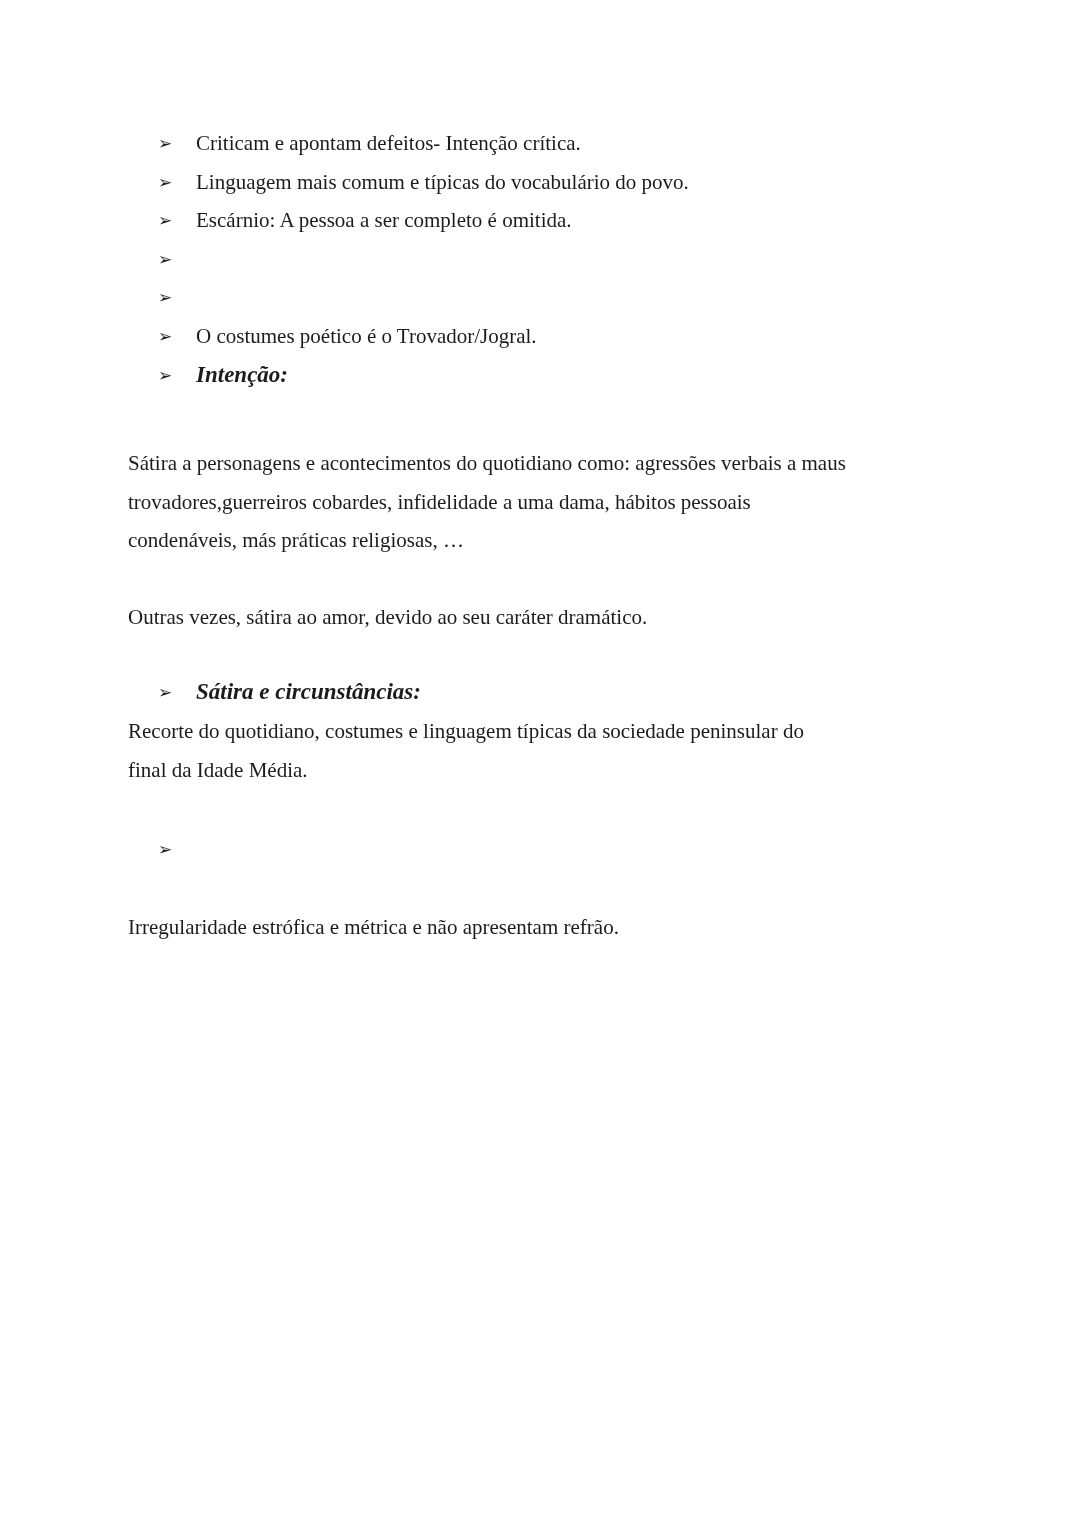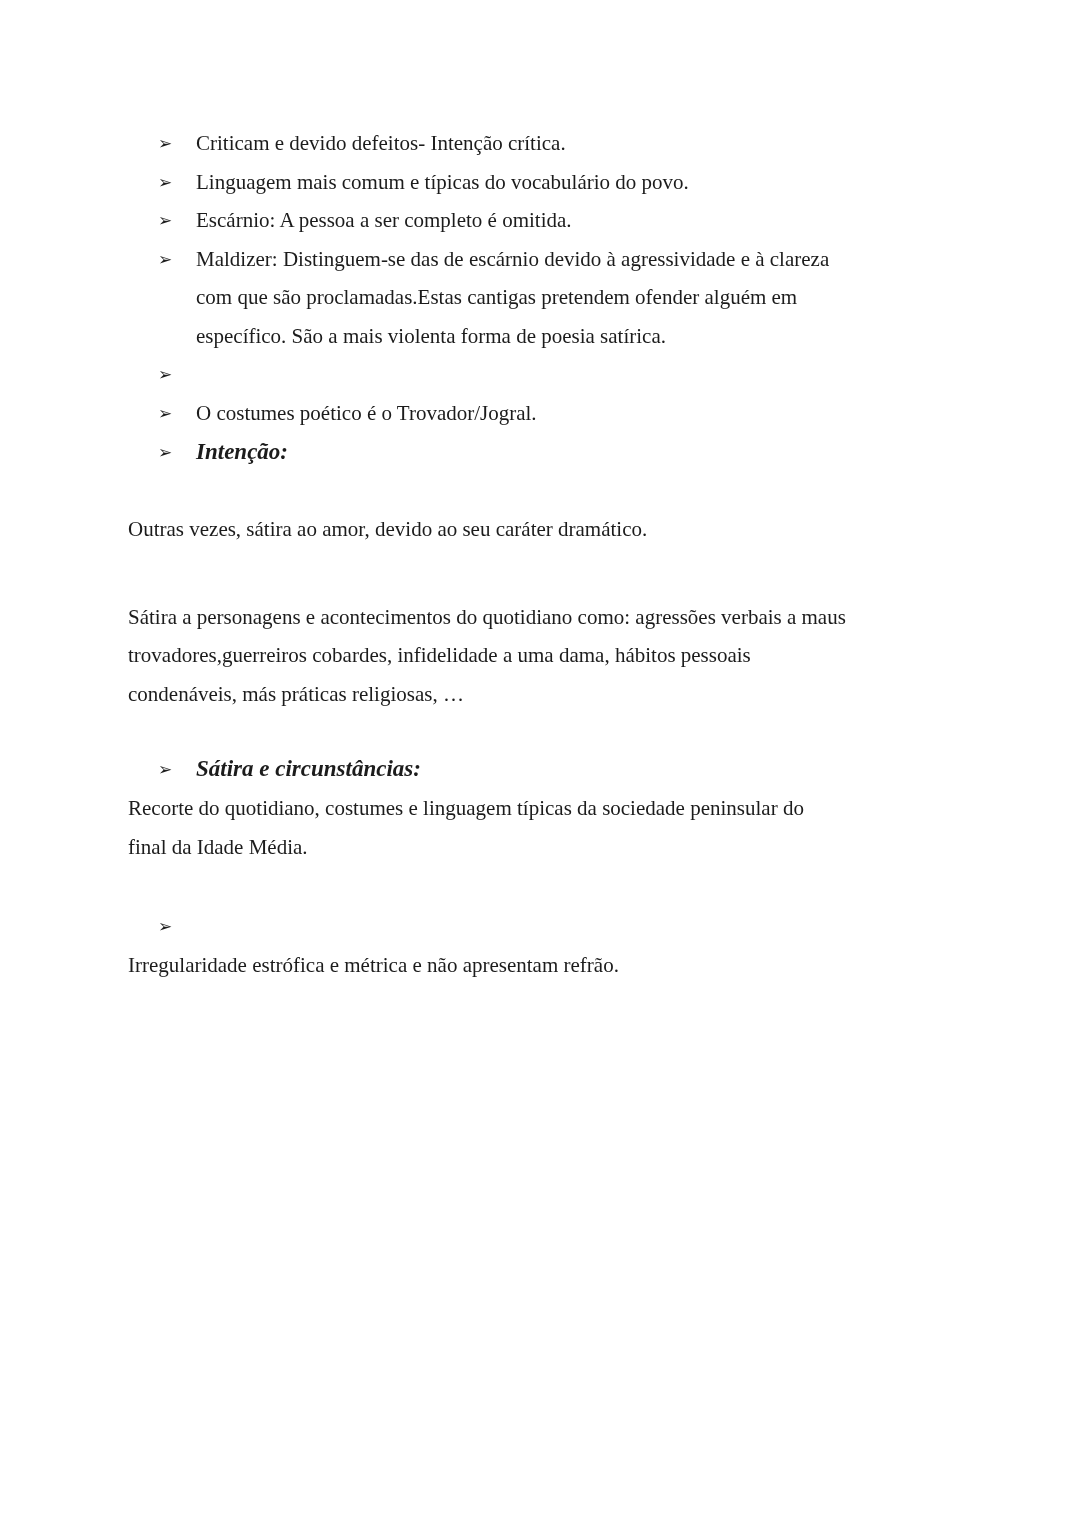--- a/index.html
+++ b/index.html
@@ -35,64 +35,61 @@
     font-style: italic;
     line-height: 40px;
   }
   .heading-row { display: flex; align-items: flex-start; }
   .para { margin: 0; white-space: pre-line; }
   .para-satira { margin-top: 49px; }
   .para-outras { margin-top: 38px; }
   .heading-espacos { margin-top: 36px; }
   .para-recorte { }
   .heading-estrutura { margin-top: 40px; }
-  .para-irregularidade { }
+  .para-irregularidade { margin-top: 39px; }
 </style>
 </head>
 <body>
 
 <div class="page">
 
   <ul class="bullet-list">
     <li class="bullet-item">
       <span class="bullet">➢</span>
-      <span class="item-text">Criticam e devido defeitos- Intenção crítica.</span>
+      <span class="item-text">Criticam e apontam defeitos- Intenção crítica.</span>
     </li>
     <li class="bullet-item">
       <span class="bullet">➢</span>
       <span class="item-text">Linguagem mais comum e típicas do vocabulário do povo.</span>
     </li>
     <li class="bullet-item">
       <span class="bullet">➢</span>
       <span class="item-text">Escárnio: A pessoa a ser completo é omitida.</span>
     </li>
     <li class="bullet-item">
       <span class="bullet">➢</span>
-      <span class="item-text">Maldizer: Distinguem-se das de escárnio devido à agressividade e à clareza
-com que são proclamadas.Estas cantigas pretendem ofender alguém em
-específico. São a mais violenta forma de poesia satírica.</span>
     </li>
     <li class="bullet-item">
       <span class="bullet">➢</span>
     </li>
     <li class="bullet-item">
       <span class="bullet">➢</span>
       <span class="item-text">O costumes poético é o Trovador/Jogral.</span>
     </li>
     <li class="bullet-item heading-item">
       <span class="bullet">➢</span>
       <span class="item-text">Intenção:</span>
     </li>
   </ul>
 
-  <p class="para para-outras">Outras vezes, sátira ao amor, devido ao seu caráter dramático.</p>
-
   <p class="para para-satira">Sátira a personagens e acontecimentos do quotidiano como: agressões verbais a maus
 trovadores,guerreiros cobardes, infidelidade a uma dama, hábitos pessoais
 condenáveis, más práticas religiosas, …</p>
+
+  <p class="para para-outras">Outras vezes, sátira ao amor, devido ao seu caráter dramático.</p>
 
   <div class="heading-row heading-espacos">
     <span class="bullet">➢</span>
     <span class="item-text">Sátira e circunstâncias:</span>
   </div>
 
   <p class="para para-recorte">Recorte do quotidiano, costumes e linguagem típicas da sociedade peninsular do
 final da Idade Média.</p>
 
   <div class="heading-row heading-estrutura">

